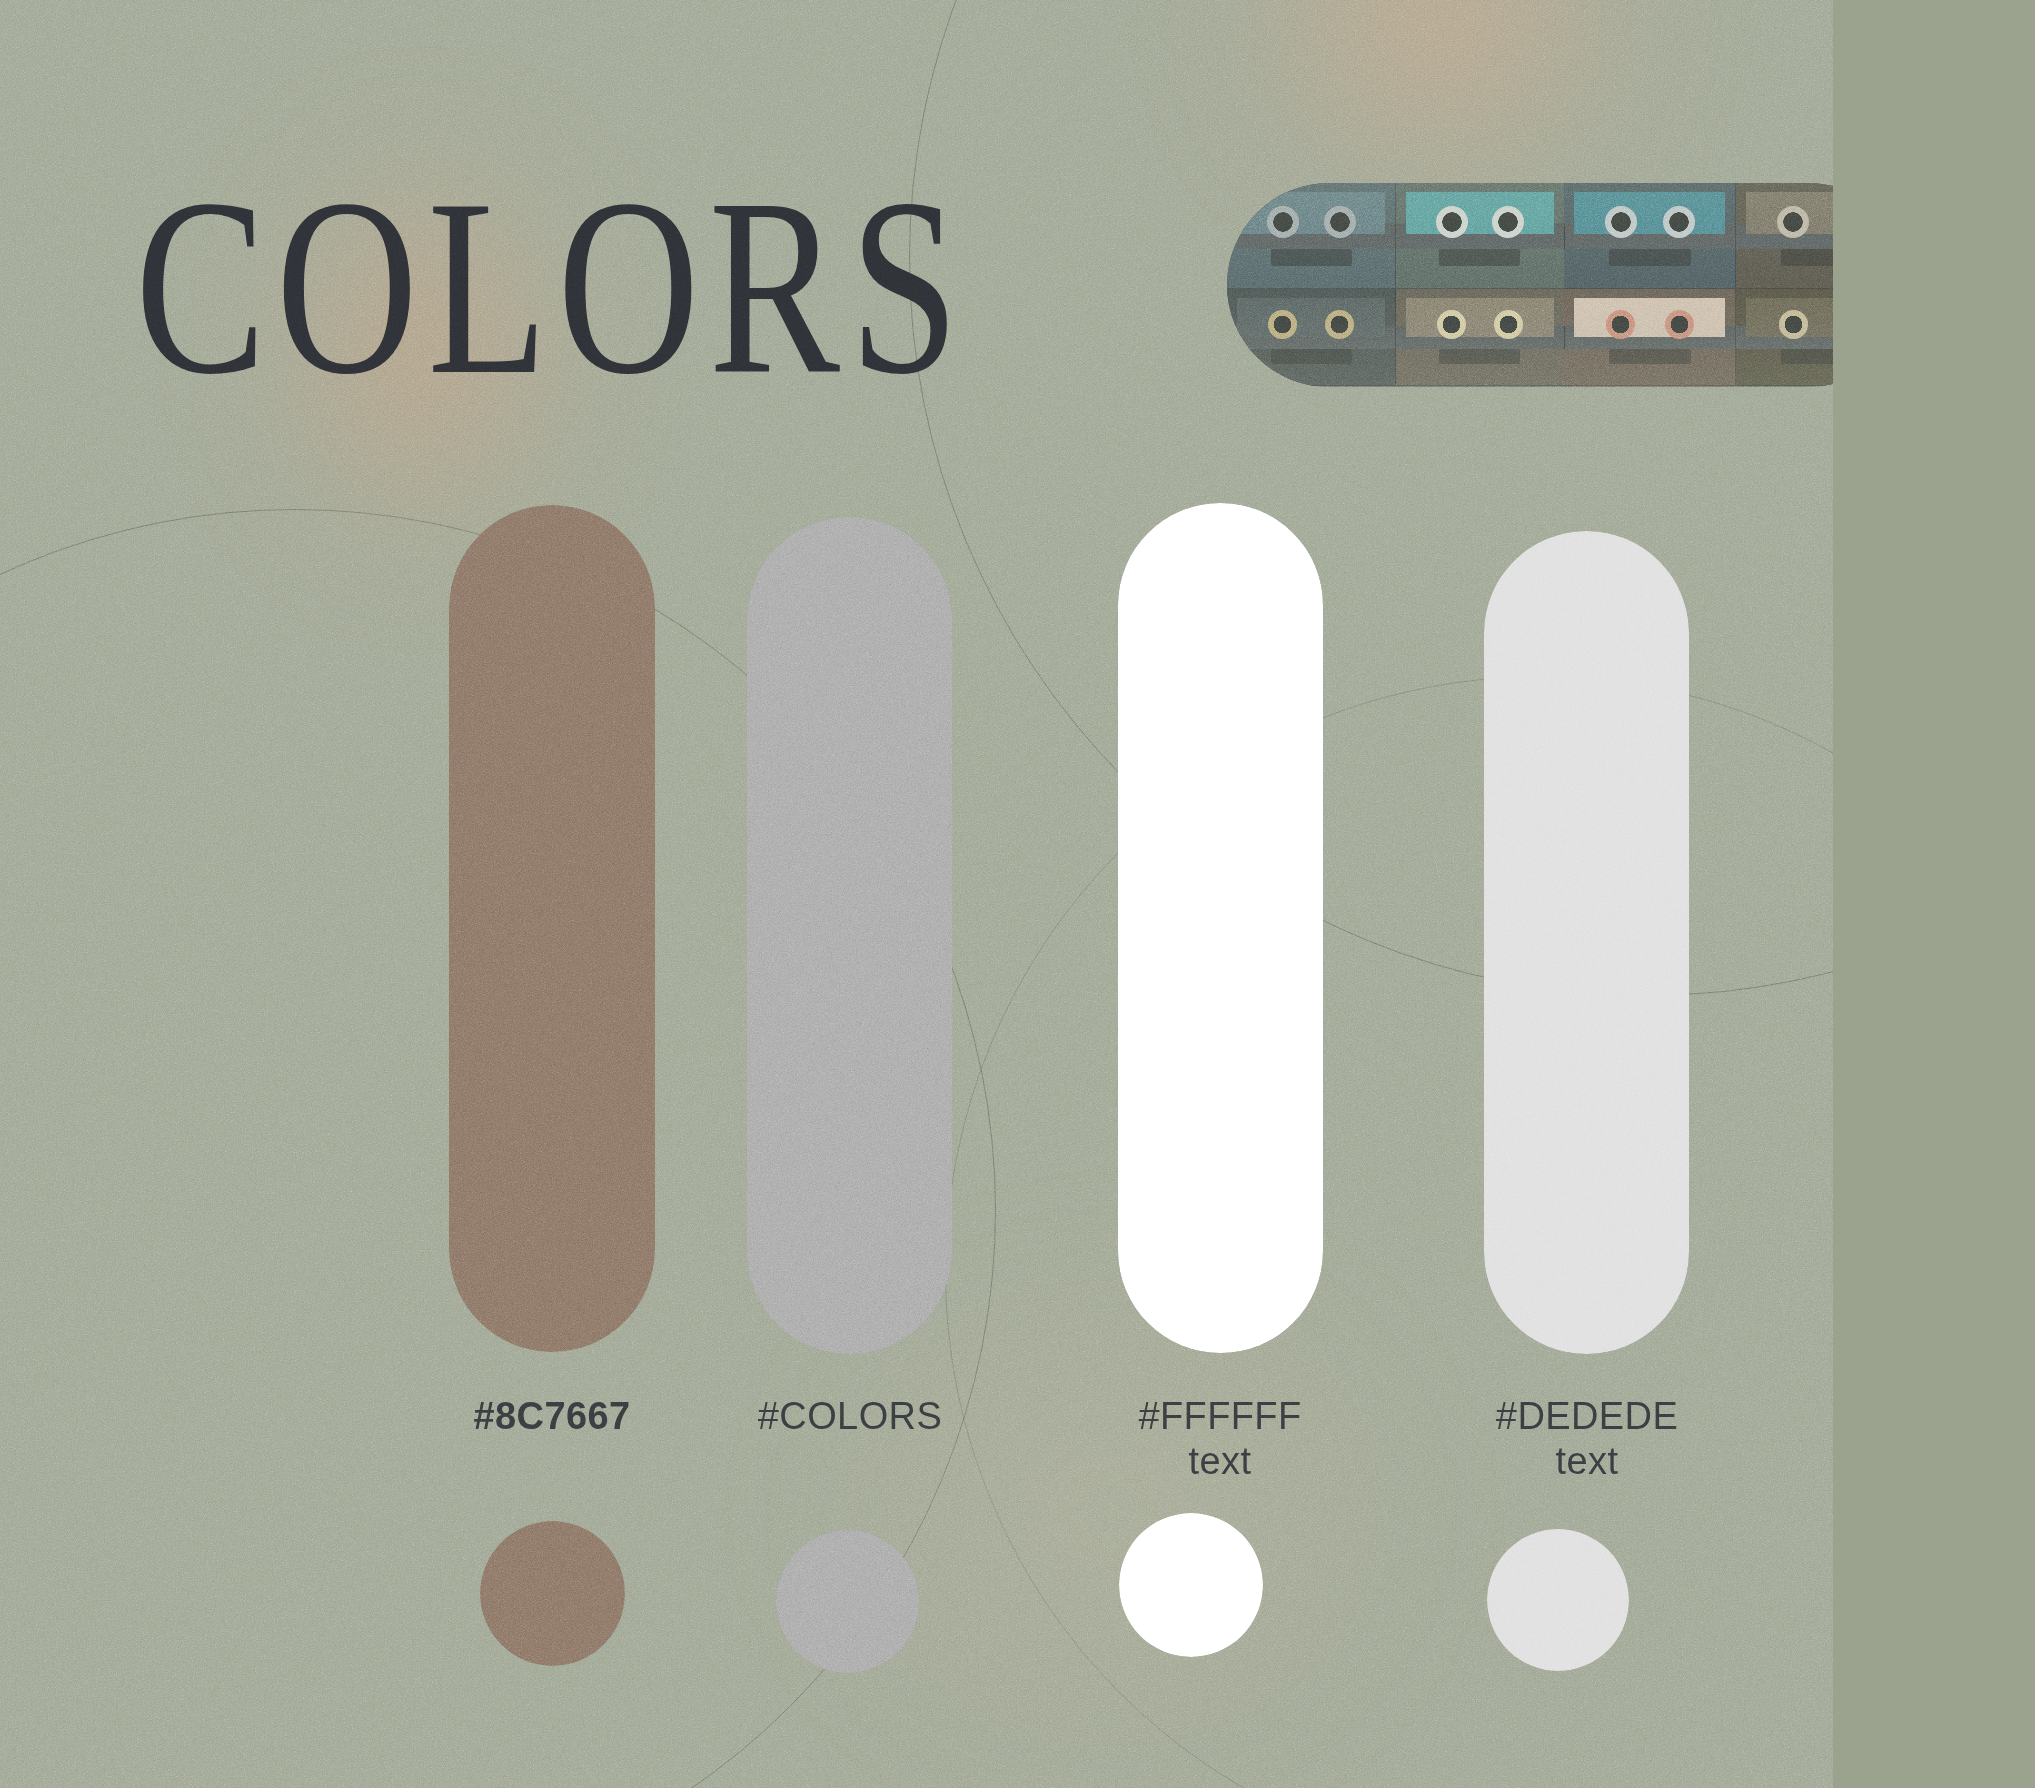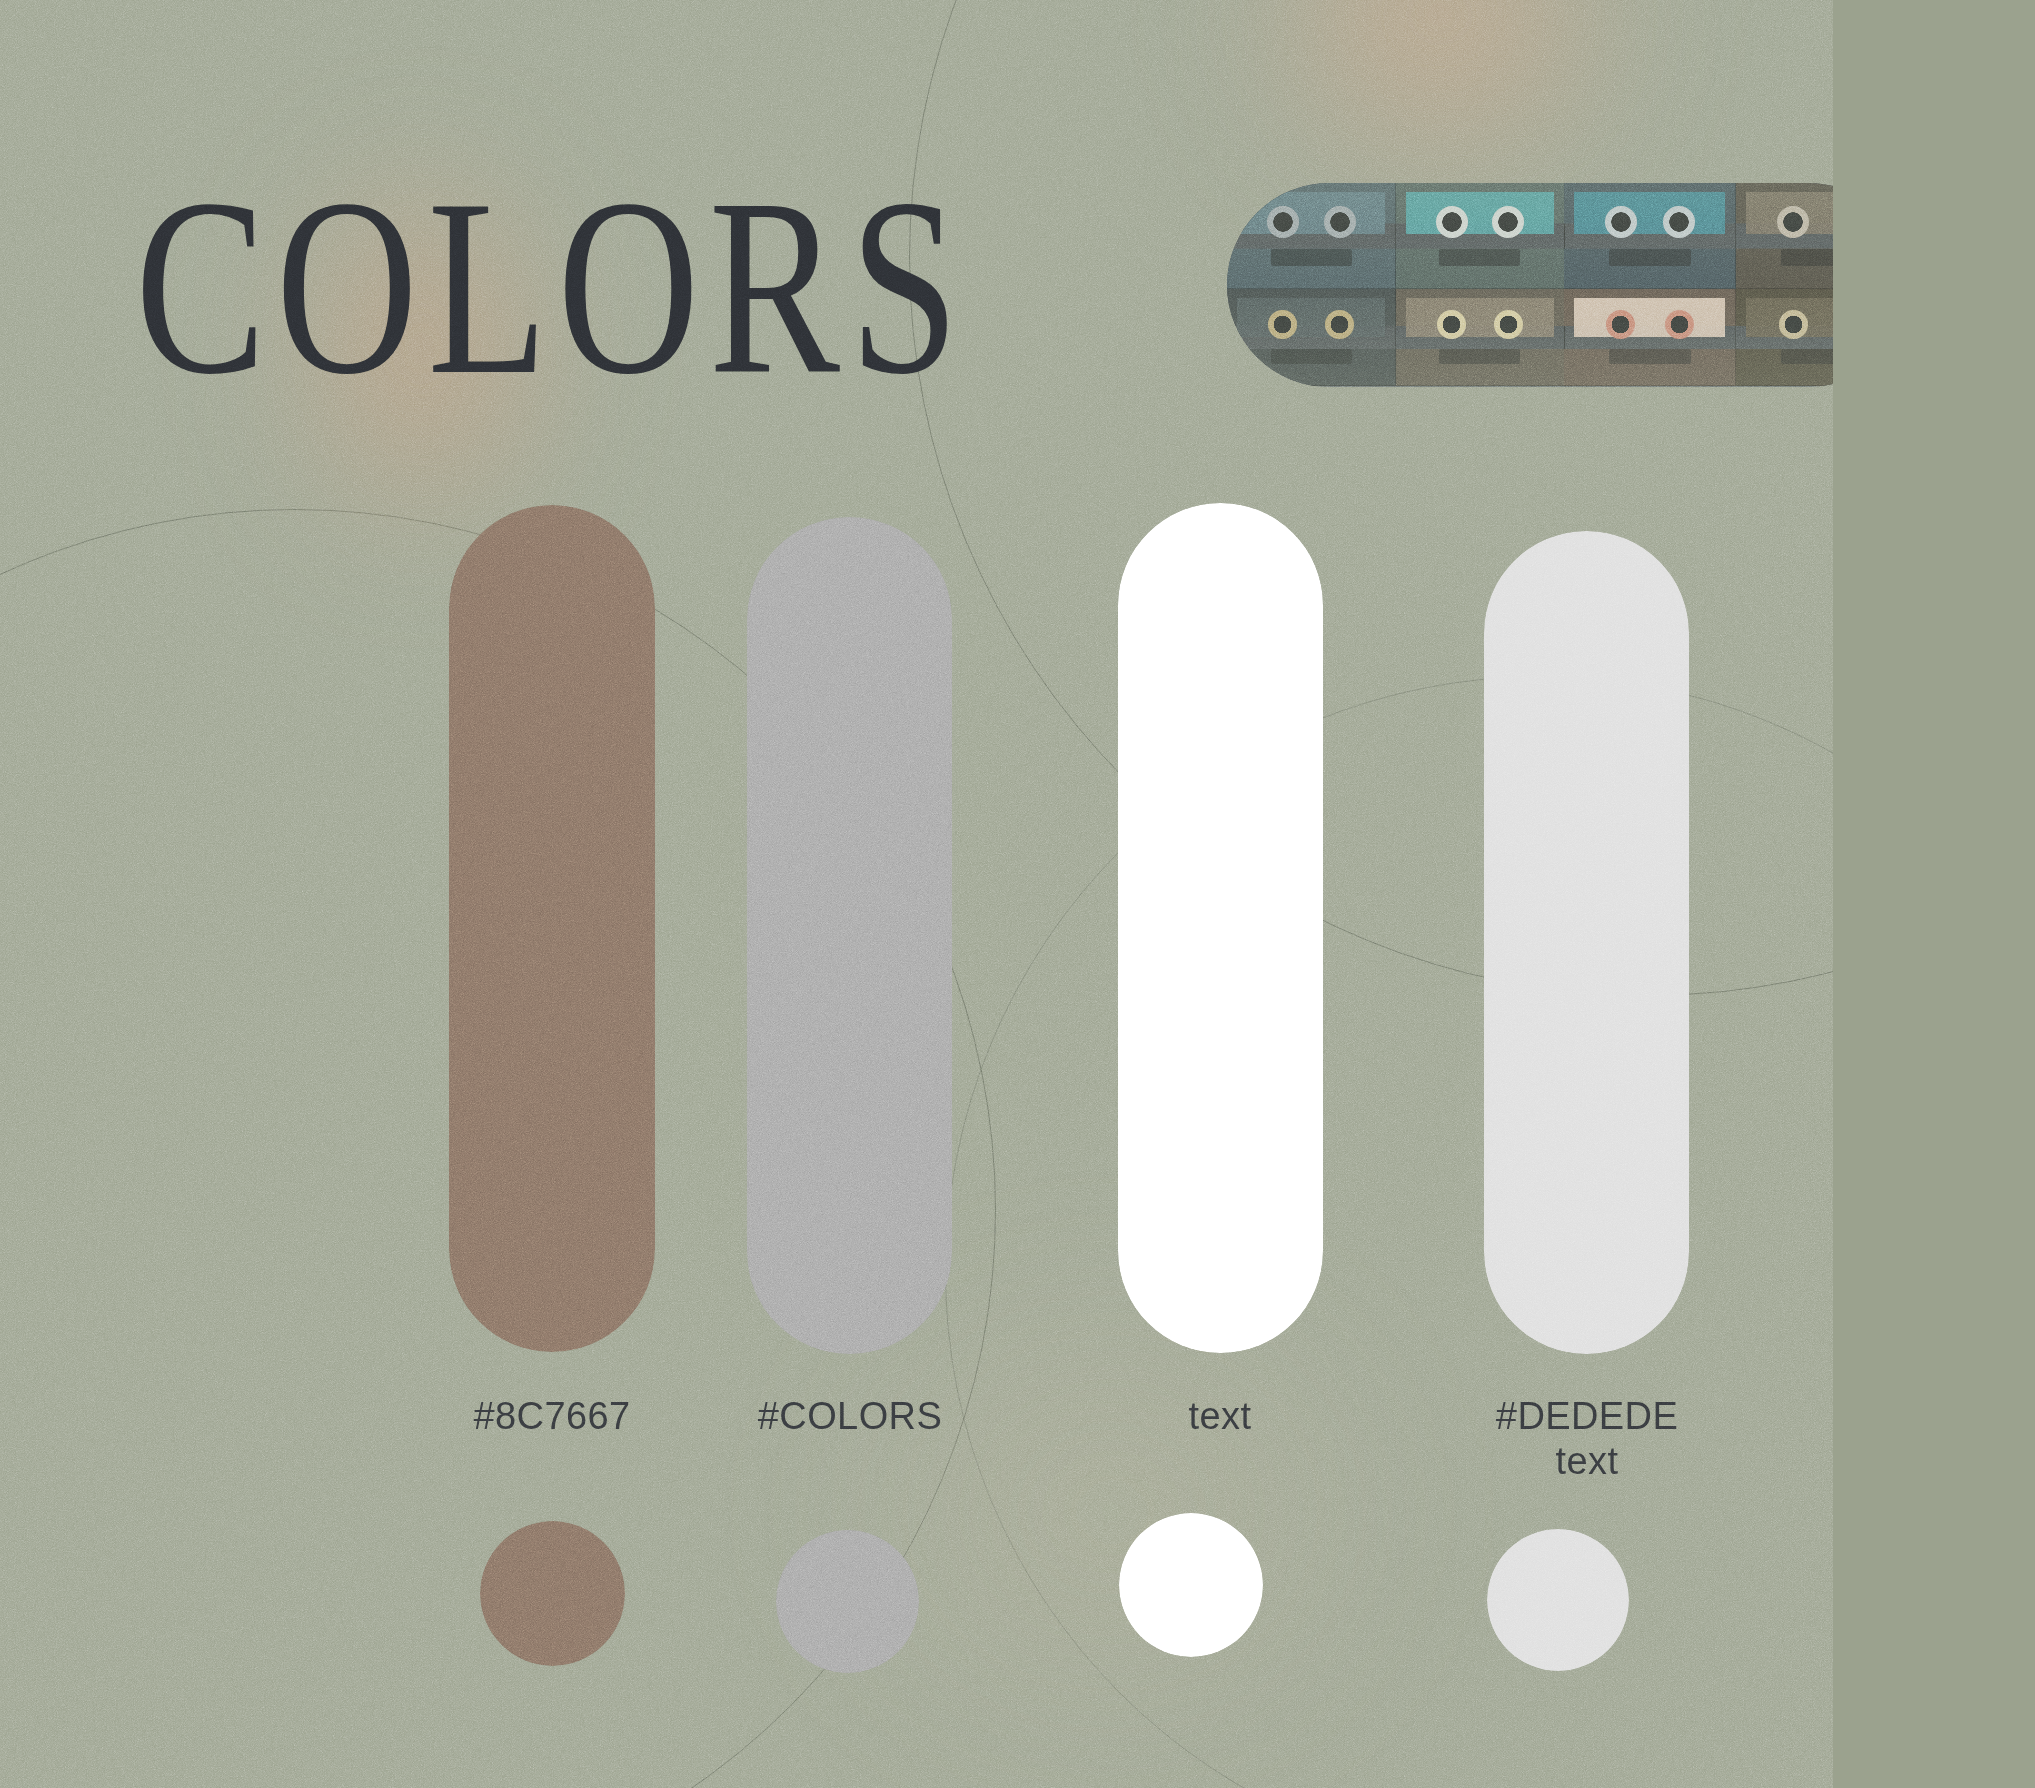--- a/index.html
+++ b/index.html
@@ -253,27 +253,28 @@
       <rect width="100%" height="100%" filter="url(#bg1)"></rect>
     </svg>
   </div>
   <div class="bar" style="left: 1118px; top: 503px; width: 205px; height: 850px; border-radius: 102px;">
     <div class="bar-skin" style="background: rgb(255, 255, 255);"></div>
   </div>
   <div class="bar" style="left: 1484px; top: 531px; width: 205px; height: 823px; border-radius: 102px;">
     <div class="bar-skin" style="background: rgb(222, 222, 222);"></div>
   </div>
 
-  <div class="label" style="left: 334px; width: 436px; top: 1394px; color: rgb(53, 56, 60);">
+  <div class="label" style="left: 334px; width: 436px; top: 1394px; color: rgb(53, 56, 60); font-weight: bold;">
     <span class="hex">#8C7667</span>
   </div>
   <div class="label" style="left: 632px; width: 436px; top: 1394px; color: rgb(53, 56, 60);">
     <span class="hex">#COLORS</span>
   </div>
   <div class="label" style="left: 1002px; width: 436px; top: 1394px; color: rgb(53, 56, 60);">
+    <span class="hex">#FFFFFF</span>
     <span class="role">text</span>
   </div>
   <div class="label" style="left: 1369px; width: 436px; top: 1394px; color: rgb(53, 56, 60);">
     <span class="hex">#DEDEDE</span>
     <span class="role">text</span>
   </div>
 
   <div class="dot" style="left: 480px; top: 1521px; width: 145px; height: 145px;">
     <div class="dot-skin" style="background: rgb(140, 118, 103);"></div>
     <svg class="dot-grain" xmlns="http://www.w3.org/2000/svg" width="160" height="160" preserveAspectRatio="none" viewBox="0 0 220 220">

